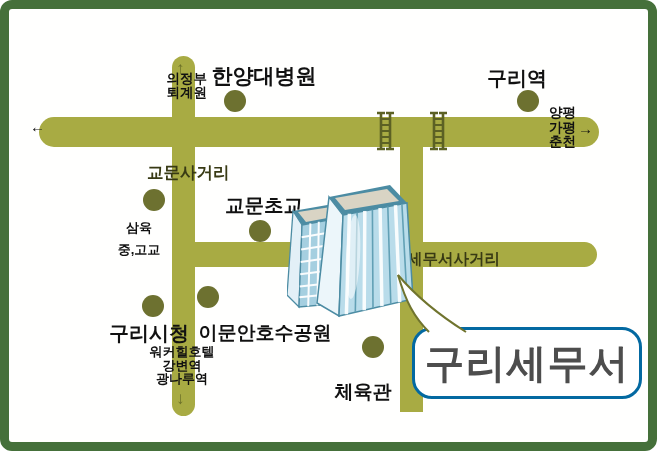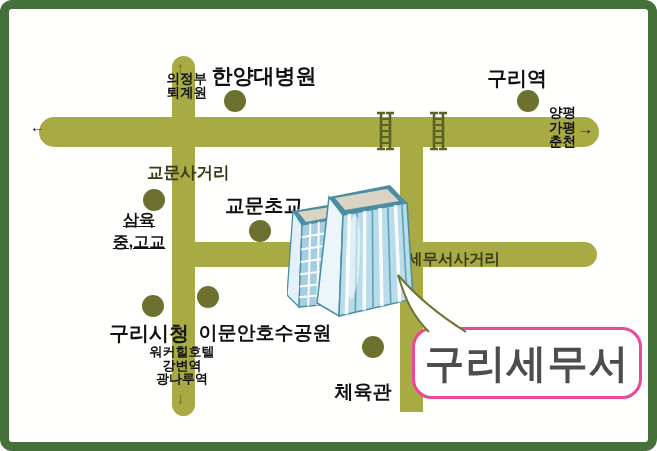--- a/index.html
+++ b/index.html
@@ -7,21 +7,21 @@
        border:9px solid #45703a;border-radius:12px;background:#fffffe;overflow:hidden;
        font-family:"Liberation Sans","DejaVu Sans",sans-serif;}
   .road{position:absolute;background:#a8ab43;}
   .dot{position:absolute;width:22px;height:22px;border-radius:50%;background:#6d7130;}
   .lbl{position:absolute;color:#111;font-weight:bold;white-space:nowrap;}
   .center{transform:translateX(-50%);text-align:center;}
   .roadlbl{position:absolute;color:#383a14;font-weight:bold;white-space:nowrap;}
   .arrow{position:absolute;color:#111;font-weight:bold;}
   .roadarrow{position:absolute;color:#6b7028;font-weight:bold;font-size:17px;line-height:17px;}
   .callout{position:absolute;left:403px;top:318px;width:230px;height:72px;background:#fff;
-           border:3px solid #ec4899;border-radius:20px;box-sizing:border-box;z-index:5;
+           border:3px solid #0369a1;border-radius:20px;box-sizing:border-box;z-index:5;
            display:flex;align-items:center;justify-content:center;}
   .callout-text{font-size:40px;font-weight:bold;color:#4d4d4d;letter-spacing:1px;white-space:nowrap;}
   svg{display:block;}
   .abs{position:absolute;}
 </style>
 </head>
 <body>
 
 <div class="map">
 
@@ -74,21 +74,21 @@
   <div class="dot" style="left:215px;top:81px;"></div>
   <div class="dot" style="left:508px;top:81px;"></div>
   <div class="dot" style="left:134px;top:180px;"></div>
   <div class="dot" style="left:240px;top:211px;"></div>
   <div class="dot" style="left:133px;top:286px;"></div>
   <div class="dot" style="left:188px;top:277px;"></div>
   <div class="dot" style="left:353px;top:327px;"></div>
 
   <div class="lbl center" style="left:255px;top:53px;font-size:21px;">한양대병원</div>
   <div class="lbl center" style="left:508px;top:56px;font-size:20px;">구리역</div>
-  <div class="lbl center" style="left:130px;top:200px;font-size:16px;line-height:22px;text-decoration:underline;">
+  <div class="lbl center" style="left:130px;top:208px;font-size:13px;line-height:22px;">
     <span>삼육</span><br>
     <span>중,고교</span>
   </div>
   <div class="lbl center" style="left:255px;top:183px;font-size:19.5px;">교문초교</div>
   <div class="lbl center" style="left:140px;top:311px;font-size:20px;">구리시청</div>
   <div class="lbl center" style="left:256px;top:311px;font-size:19px;">이문안호수공원</div>
   <div class="lbl center" style="left:354px;top:351px;font-size:19px;line-height:21px;">
     <br>
     <span>체육관</span>
   </div>

